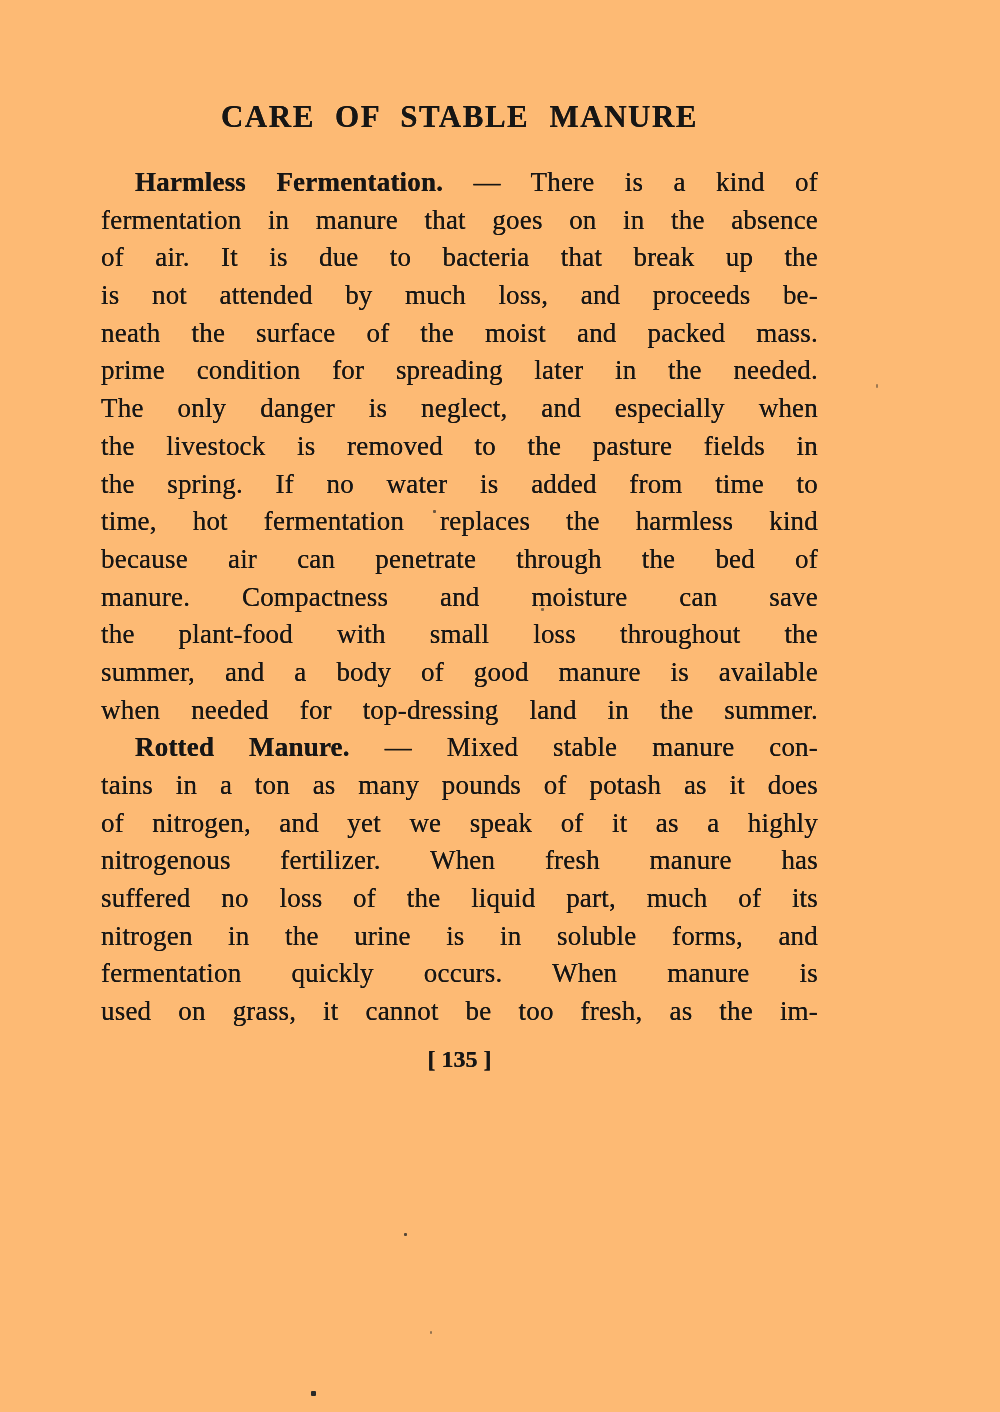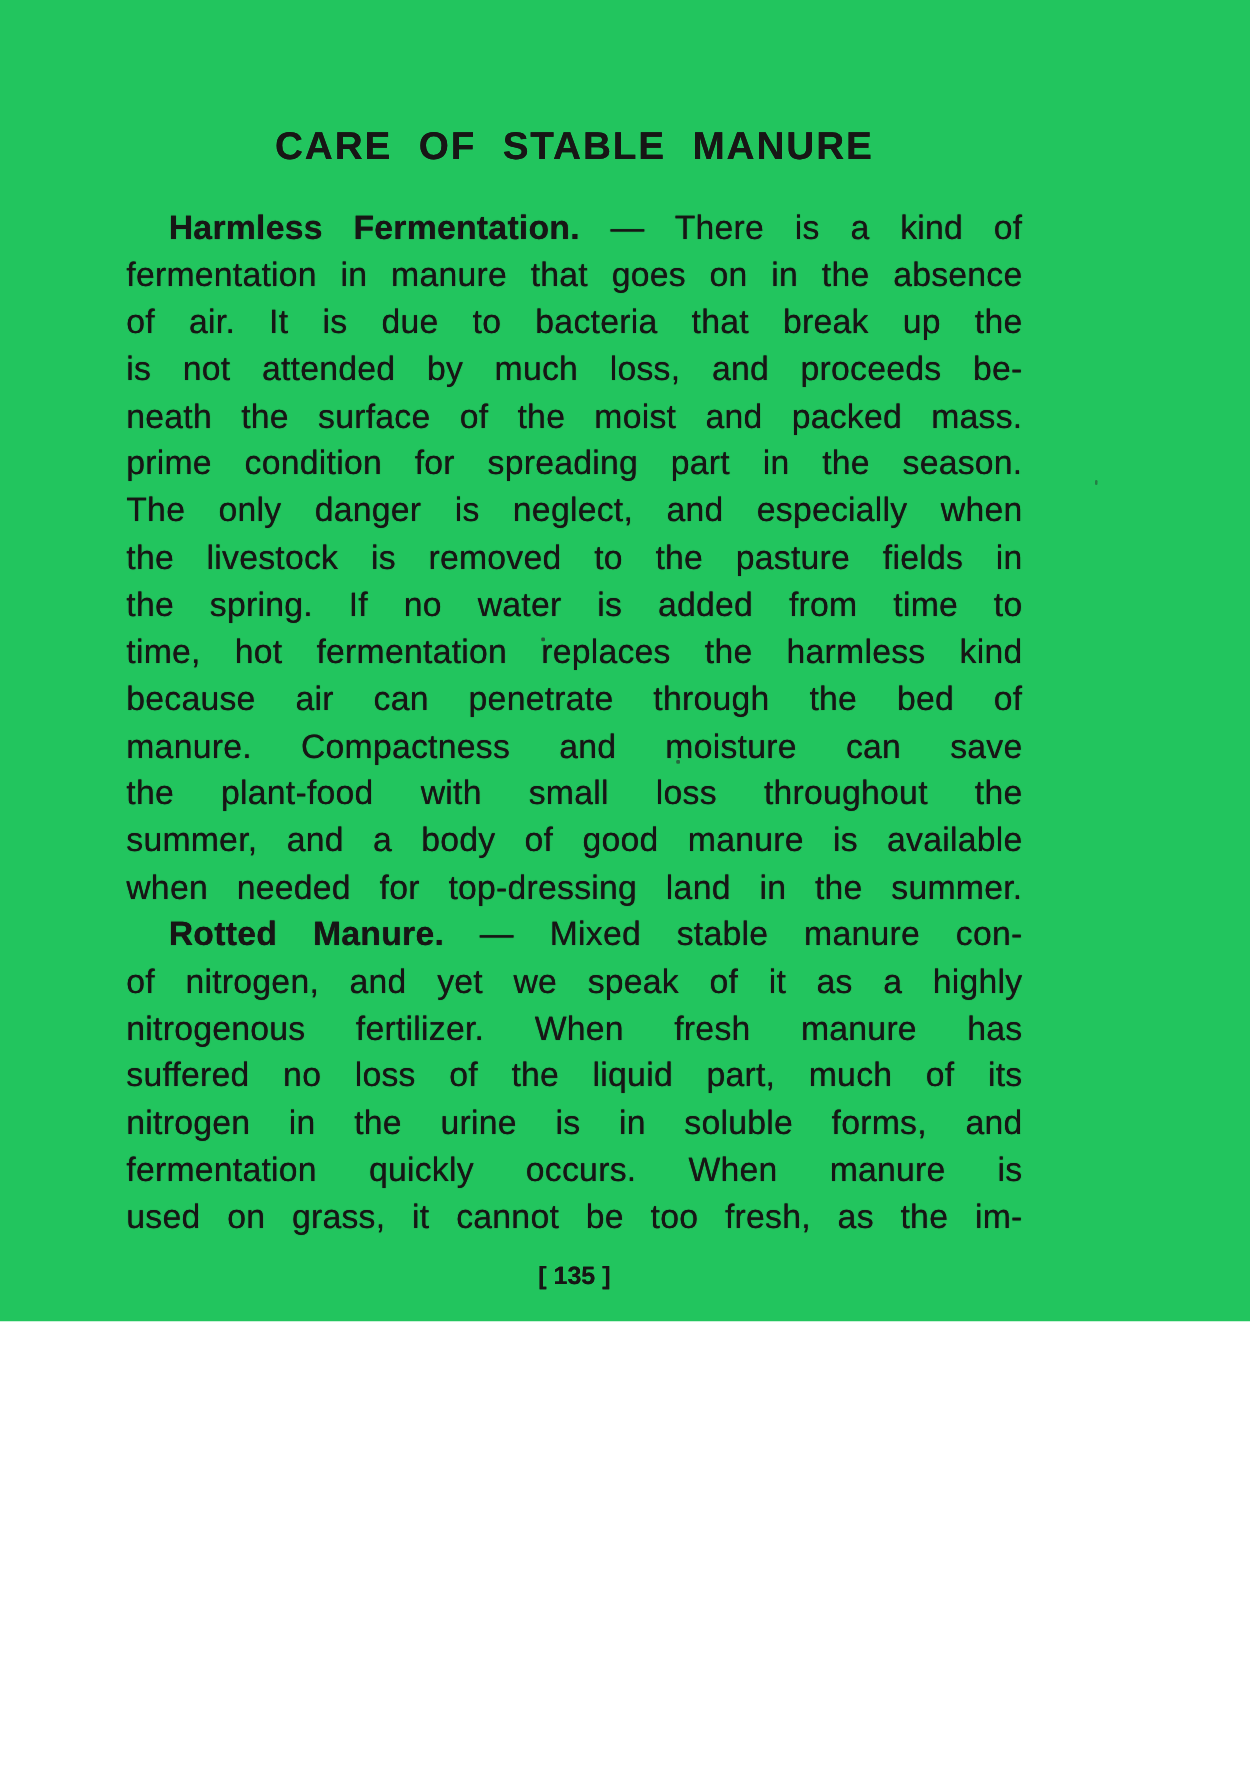--- a/index.html
+++ b/index.html
@@ -2,24 +2,24 @@
 <html><head>
 <meta charset="utf-8">
 <style>
   html, body {
     margin: 0;
     padding: 0;
   }
   .page {
     position: relative;
     width: 1000px;
-    height: 1057px;
-    background: #22c55e;
+    height: 1412px;
+    background: #fdba74;
     overflow: hidden;
-    font-family: Liberation Sans, sans-serif;
+    font-family: Liberation Serif, serif;
     color: #171615;
   }
   .content {
     position: absolute;
     left: 101px;
     top: 0;
     width: 717px;
     padding-top: 100px;
   }
   .heading {
@@ -49,21 +49,21 @@
   .line.indent {
     padding-left: 34px;
   }
   .lead-bold {
     font-weight: 700;
   }
   .page-number {
     margin-top: 9px;
     text-align: center;
     text-align-last: center;
-    font-size: 20px;
+    font-size: 24px;
     font-weight: 700;
     line-height: 38px;
     text-shadow: 0 0 0.5px currentColor;
   }
   .speck {
     position: absolute;
     background: #2a2a28;
     border-radius: 1px;
   }
   .speck.s1 { left: 311px; top: 1391px; width: 5px; height: 5px; }
@@ -80,33 +80,34 @@
   <div class="content">
     <div class="heading">CARE OF STABLE MANURE</div>
 
     <div>
         <div class="paragraph">
           <div class="line indent"><span class="lead-bold">Harmless Fermentation.</span> — There is a kind of</div>
           <div class="line">fermentation in manure that goes on in the absence</div>
           <div class="line">of air. It is due to bacteria that break up the</div>
           <div class="line">is not attended by much loss, and proceeds be-</div>
           <div class="line">neath the surface of the moist and packed mass.</div>
-          <div class="line">prime condition for spreading part in the season.</div>
+          <div class="line">prime condition for spreading later in the needed.</div>
           <div class="line">The only danger is neglect, and especially when</div>
           <div class="line">the livestock is removed to the pasture fields in</div>
           <div class="line">the spring. If no water is added from time to</div>
           <div class="line">time, hot fermentation replaces the harmless kind</div>
           <div class="line">because air can penetrate through the bed of</div>
           <div class="line">manure. Compactness and moisture can save</div>
           <div class="line">the plant-food with small loss throughout the</div>
           <div class="line">summer, and a body of good manure is available</div>
           <div class="line">when needed for top-dressing land in the summer.</div>
         </div>
         <div class="paragraph">
           <div class="line indent"><span class="lead-bold">Rotted Manure.</span> — Mixed stable manure con-</div>
+          <div class="line">tains in a ton as many pounds of potash as it does</div>
           <div class="line">of nitrogen, and yet we speak of it as a highly</div>
           <div class="line">nitrogenous fertilizer. When fresh manure has</div>
           <div class="line">suffered no loss of the liquid part, much of its</div>
           <div class="line">nitrogen in the urine is in soluble forms, and</div>
           <div class="line">fermentation quickly occurs. When manure is</div>
           <div class="line">used on grass, it cannot be too fresh, as the im-</div>
         </div>
       </div>
 
     <div class="page-number">[ 135 ]</div>

